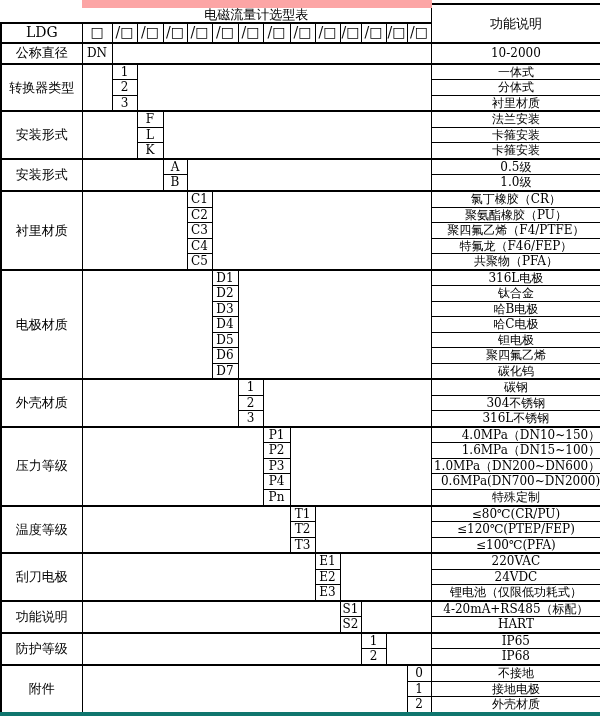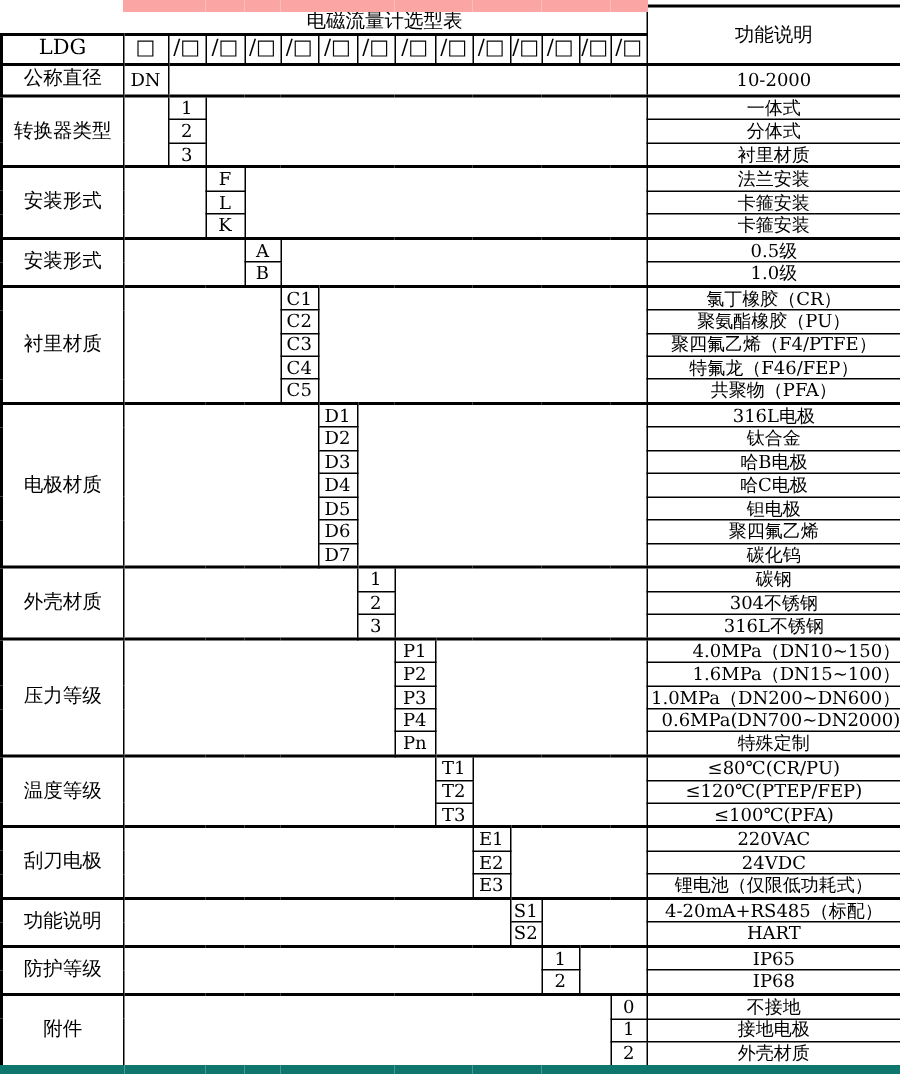--- a/index.html
+++ b/index.html
@@ -19,21 +19,21 @@
   }
   tr.r-title{height:13px;}
   tr.r-ldg{height:20px;}
   tr.r-dn{height:21px;}
   .ghost{border:none;border-bottom:2px solid #000;}
   .title-cell{border-top:8px solid #fca5a5;border-bottom:2px solid #000;border-left:none;font-size:13px;}
   .func-header{border-top:2px solid #000;border-right:2px solid #000;font-size:13px;margin-top:37px;}
   .st{border-top:2px solid #000;}   
   .ol{border-left:2px solid #000;}  
   .or{border-right:2px solid #000;margin-left:36px;} 
-  .ob{border-bottom:6px solid #0f766e;}
+  .ob{border-bottom:4px solid #0f766e;}
   .al{text-align:right;padding-left:1px;}
   .code{font-size:12px;}
   .lbl{font-size:13px;letter-spacing:0px;}
   .model{font-size:14px;}
 </style>
 </head>
 <body>
 
 <table>
   <colgroup>

